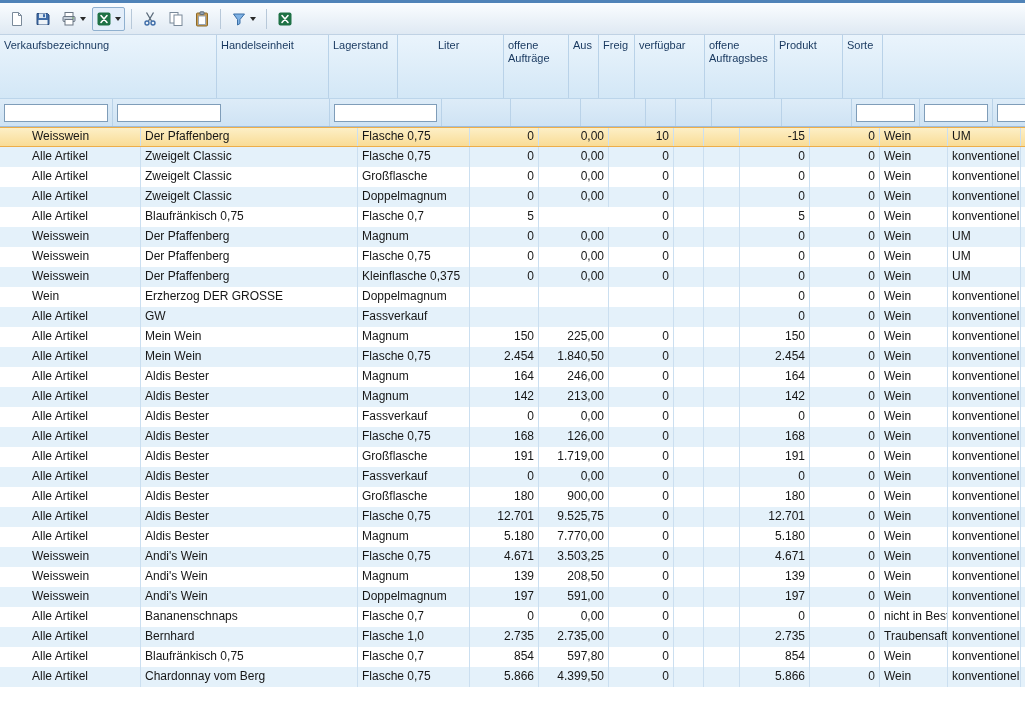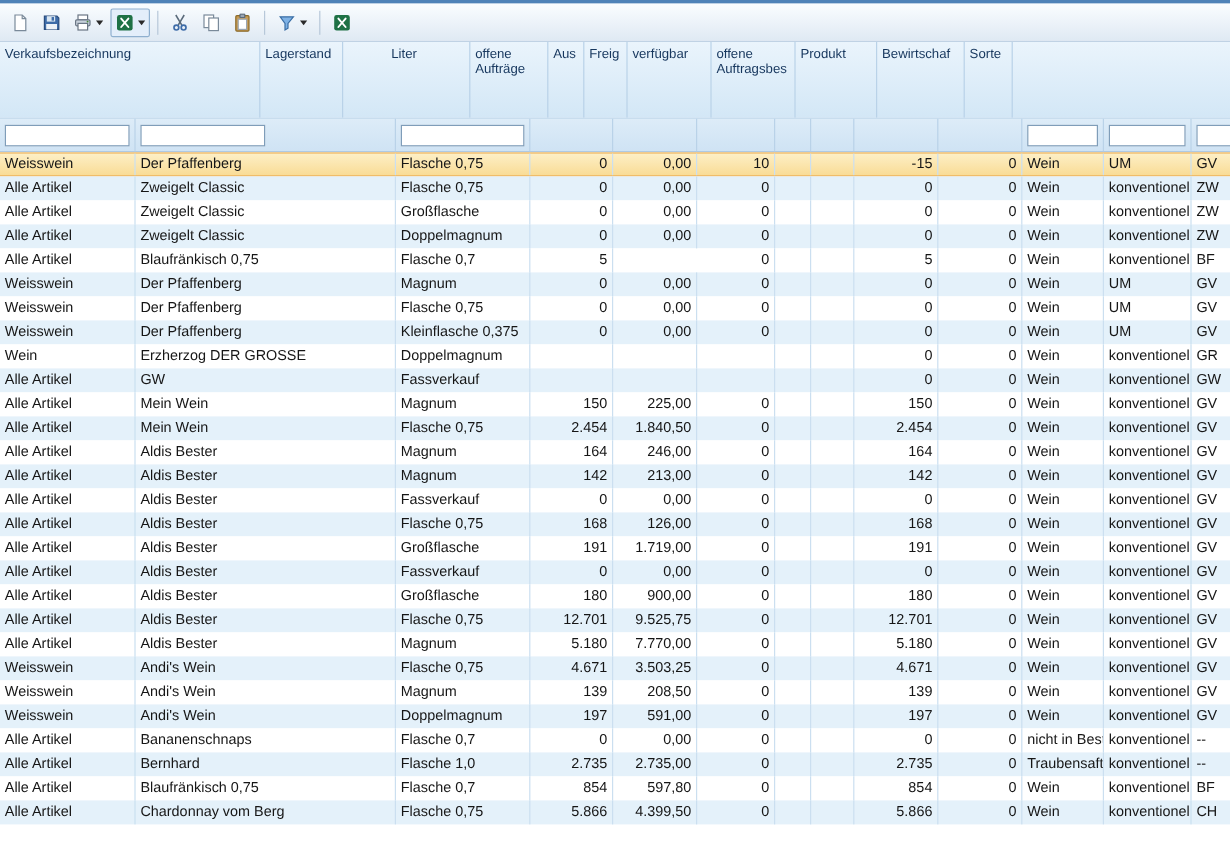--- a/index.html
+++ b/index.html
@@ -68,21 +68,21 @@
     flex: 0 0 auto; height: 100%;
     display: flex; align-items: center; padding: 0 4px;
     border-right: 1px solid #b9d2e8; overflow: hidden;
   }
   .filter-input {
     width: 100%; max-width: 104px; height: 18px;
     border: 1px solid #7f9db9; background: #fff;
     font: 11px "Liberation Sans", sans-serif; padding: 0 3px;
   }
   .grid-body { background: #fff; }
-  .data-row { display: flex; height: 20px; background: #fff; }
+  .data-row { display: flex; height: 20px; background: #fff; padding-left: 28px; }
   .data-row.alt { background: var(--alt-row-bg, #e4f1fa); }
   .data-row.selected {
     background: linear-gradient(#fdefc6, #f9dc96);
     border-top: 1px solid var(--selected-row-border, #edae4a);
     border-bottom: 1px solid var(--selected-row-border, #edae4a);
   }
   .cell {
     flex: 0 0 auto; padding: 0 4px; overflow: hidden; white-space: nowrap;
     font-size: 12px; line-height: 19px; color: #161616;
     border-right: 1px solid var(--grid-line, #cbdff0);
@@ -185,29 +185,29 @@
               <path d="M5 4.5l6 7M11 4.5l-6 7" stroke="#fff" stroke-width="1.6" stroke-linecap="round"></path>
             </svg>
           </span>
         </button>
       </span>
     </div>
 
   <div class="grid" id="grid">
       <div class="grid-header">
         <div class="hdr-cell" style="width: 217px;">Verkaufsbezeichnung</div>
+        <div class="hdr-cell" style="width: 112px;">Handelseinheit</div>
         <div class="hdr-cell" style="width: 69px;">Lagerstand</div>
         <div class="hdr-cell" style="width: 70px; margin-left: 36px;">Liter</div>
         <div class="hdr-cell" style="width: 65px;">offene Aufträge</div>
         <div class="hdr-cell" style="width: 30px;">Aus</div>
         <div class="hdr-cell" style="width: 36px;">Freig</div>
         <div class="hdr-cell" style="width: 70px;">verfügbar</div>
         <div class="hdr-cell" style="width: 70px;">offene Auftragsbes</div>
         <div class="hdr-cell" style="width: 68px;">Produkt</div>
-        <div class="hdr-cell" style="width: 73px;">Bewirtschaf</div>
         <div class="hdr-cell" style="width: 40px;">Sorte</div>
       </div>
       <div class="filter-row">
         <div class="filter-cell" style="width: 113px;">
           <input class="filter-input" style="">
         </div>
         <div class="filter-cell" style="width: 217px;">
           <input class="filter-input" style="">
         </div>
         <div class="filter-cell" style="width: 112px;">

